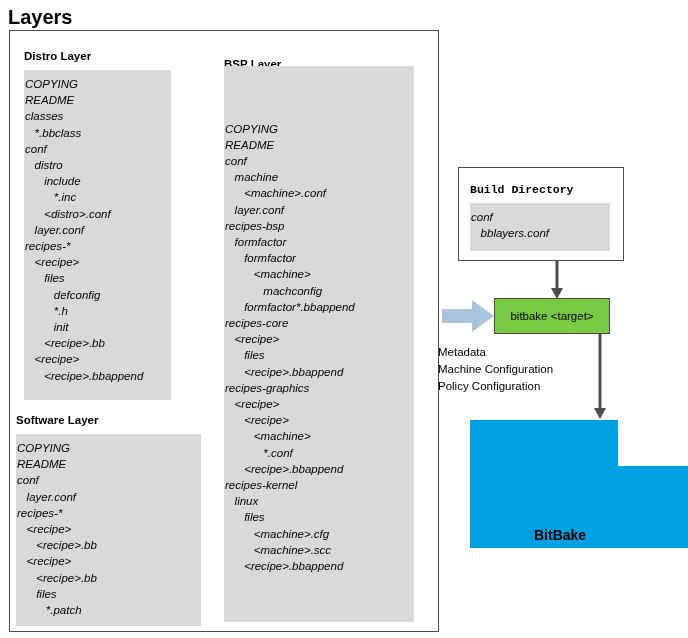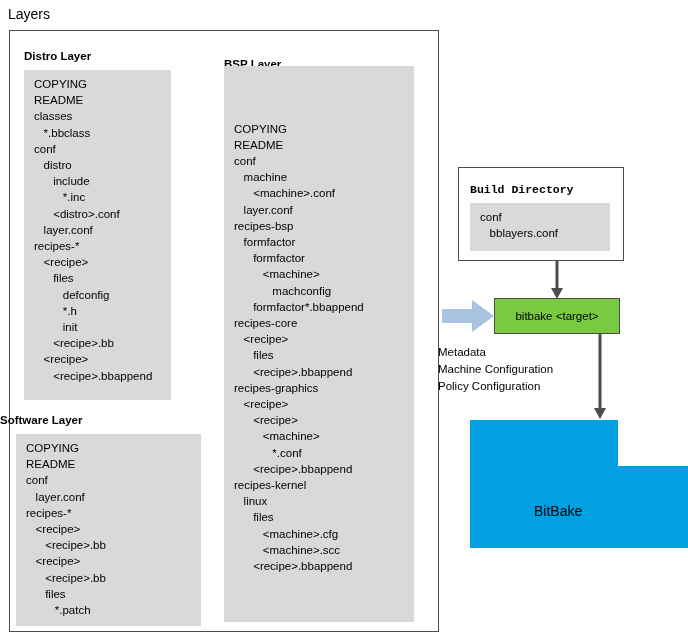--- a/index.html
+++ b/index.html
@@ -13,22 +13,22 @@
     position: relative;
     font-family: "Liberation Sans", sans-serif;
     color: #000000;
     overflow: hidden;
   }
   .abs { position: absolute; }
 
   #page-title {
     left: 8px;
     top: 6px;
-    font-size: 14px;
-    font-weight: normal;
+    font-size: 20px;
+    font-weight: bold;
   }
 
   
   #layers-box {
     left: 9px;
     top: 30px;
     width: 430px;
     height: 602px;
     border: 1px solid #4d4d4d;
     background: #ffffff;
@@ -39,33 +39,34 @@
     font-size: 11.5px;
     font-weight: bold;
   }
 
   .code-panel {
     background: #d9d9d9;
     font-size: 11.5px;
     line-height: 16.2px;
     white-space: pre;
     box-sizing: border-box;
-    padding: 6px 8px 6px 10px;
+    padding: 6px 8px 6px 1px;
     color: #000000;
+    font-style: italic;
   }
 
   
   #distro-heading { left: 24px; top: 50px; }
   #distro-panel {
     left: 24px; top: 70px;
     width: 147px; height: 330px;
   }
 
   
-  #software-heading { left: 0; top: 414px; }
+  #software-heading { left: 16px; top: 414px; }
   #software-panel {
     left: 16px; top: 434px;
     width: 185px; height: 192px;
   }
 
   
   #bsp-heading { left: 224px; top: 50px; margin-top: 8px; }
   #bsp-panel {
     left: 224px; top: 66px;
     width: 190px; height: 556px;
@@ -86,21 +87,21 @@
     font-family: Liberation Mono, monospace;
   }
   #build-dir-panel {
     left: 470px; top: 203px;
     width: 140px; height: 48px;
   }
 
   
   #bitbake-target {
     left: 494px; top: 298px;
-    width: 126px; height: 36px;
+    width: 116px; height: 36px;
     background: #7ac943;
     border: 1px solid #4d4d4d;
     box-sizing: border-box;
     display: flex;
     align-items: center;
     justify-content: center;
     font-size: 11.5px;
   }
 
   
@@ -116,23 +117,23 @@
     line-height: 17px;
     white-space: pre;
   }
 
   
   #bitbake-shape {
     left: 470px; top: 420px;
     width: 218px; height: 128px;
   }
   #bitbake-label {
-    left: 534px; top: 503px;
+    left: 534px; top: 527px;
     font-size: 14px;
-    font-weight: normal;
+    font-weight: bold;
   }
 
   
   #connectors {
     left: 0; top: 0;
     width: 688px; height: 638px;
     pointer-events: none;
   }
 </style>
 </head>

